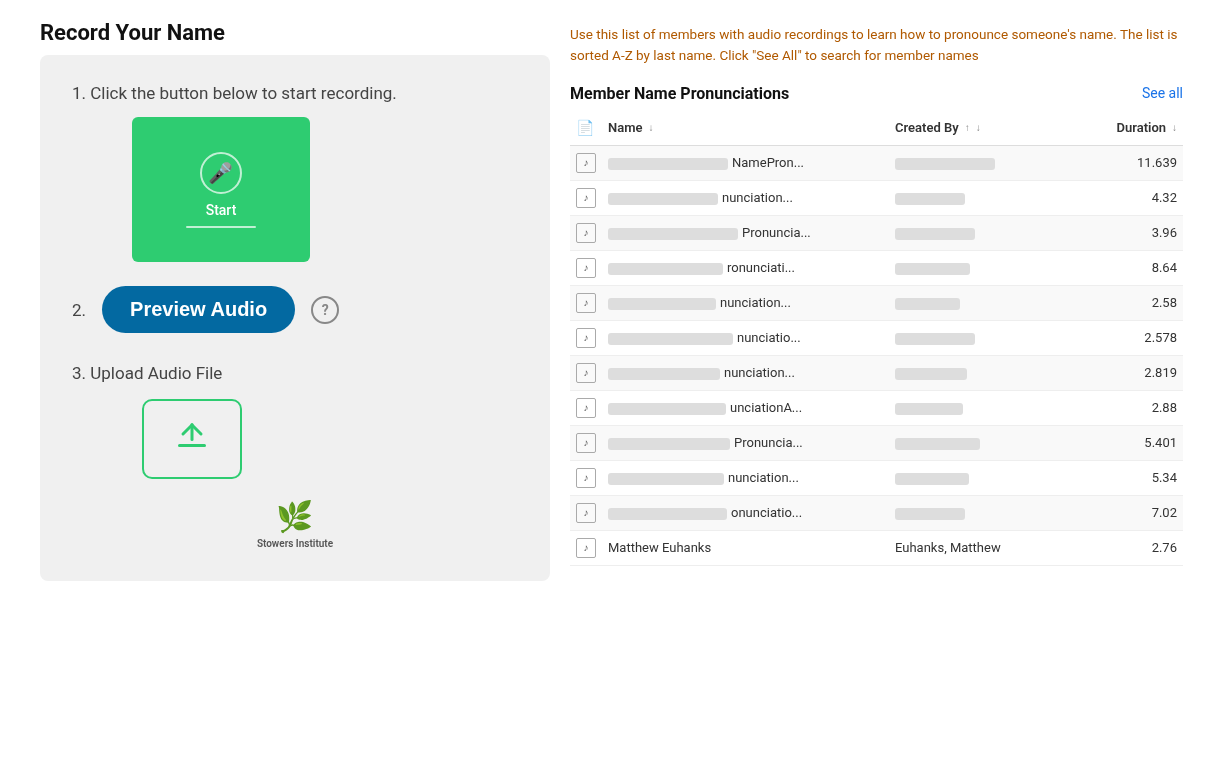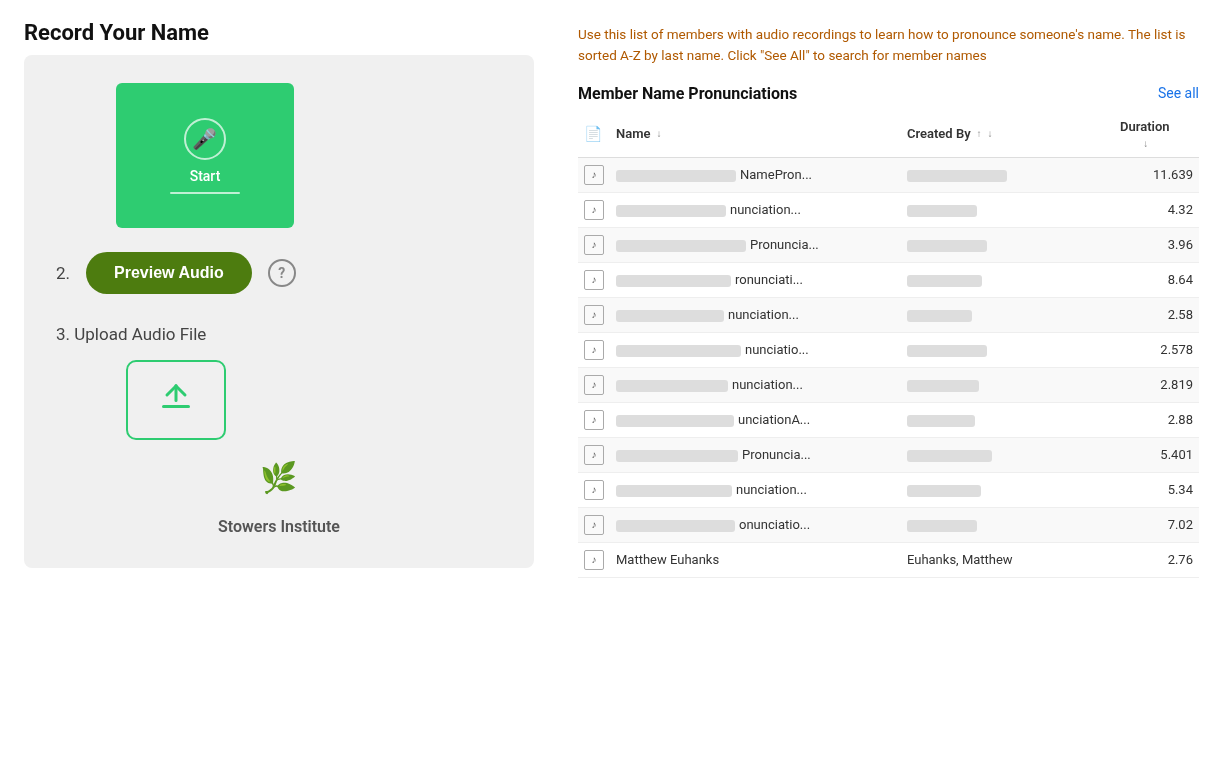--- a/index.html
+++ b/index.html
@@ -6,22 +6,22 @@
     body {
       font-family: -apple-system, BlinkMacSystemFont, 'Segoe UI', Roboto, sans-serif;
       font-size: 14px;
       color: #333;
       background: #fff;
     }
     .layout {
       display: flex;
       width: 1223px;
       min-height: 776px;
-      padding: 20px 24px;
-      gap: 44px;
+      padding: 20px 40px;
+      gap: 20px;
     }
     
     .left-panel {
       width: 510px;
       flex-shrink: 0;
     }
     .left-panel h1 {
       font-size: 22px;
       font-weight: 700;
       color: #111;
@@ -89,26 +89,26 @@
       display: flex;
       align-items: center;
       gap: 16px;
       margin-bottom: 30px;
     }
     .step2-num {
       font-size: 17px;
       color: #444;
     }
     .preview-btn {
-      background: #4d7c0f;
+      background: #0369a1;
       color: white;
       border: none;
       border-radius: 25px;
       padding: 12px 28px;
-      font-size: 16px;
+      font-size: 20px;
       font-weight: 600;
       cursor: pointer;
     }
     .help-icon {
       width: 28px;
       height: 28px;
       border-radius: 50%;
       border: 2px solid #888;
       display: flex;
       align-items: center;
@@ -147,25 +147,24 @@
       flex-direction: column;
       align-items: center;
       margin-top: 10px;
     }
     .logo-tree {
       font-size: 30px;
       color: #4caf50;
       margin-bottom: 4px;
     }
     .logo-text {
-      font-size: 16px;
+      font-size: 10px;
       color: #555;
       font-weight: 600;
       text-align: right;
-      margin-top: 18px;
     }
 
     
     .right-panel {
       flex: 1;
       padding-top: 4px;
     }
     .right-panel h1 {
       font-size: 22px;
       font-weight: 700;
@@ -279,20 +278,21 @@
 </head>
 <body>
 
 <div class="layout">
 
   <div class="left-panel">
     <h1>Record Your Name</h1>
 
     <div class="record-box">
 
+      <p class="step-label">1. Click the button below to start recording.</p>
 
       <div class="record-button-area">
         <div class="mic-icon-circle">
           <span class="mic-symbol">🎤</span>
         </div>
         <span class="start-label">Start</span>
         <div class="wave-line"></div>
       </div>
 
       <div class="step2-row">
@@ -344,21 +344,21 @@
             </div>
           </th>
           <th class="col-created">
             <div class="th-content">
               <span>Created By</span>
               <span class="sort-icon">↑</span>
               <span class="sort-icon">↓</span>
             </div>
           </th>
           <th class="col-duration">
-            <div class="th-content" style="justify-content:flex-end;flex-direction:column;">
+            <div class="th-content" style="justify-content:flex-end;">
               <span>Duration</span>
               <span class="sort-icon">↓</span>
             </div>
           </th>
         </tr>
       </thead>
       <tbody id="table-body">
       <tr>
             <td>
               <div class="audio-icon">♪</div>

